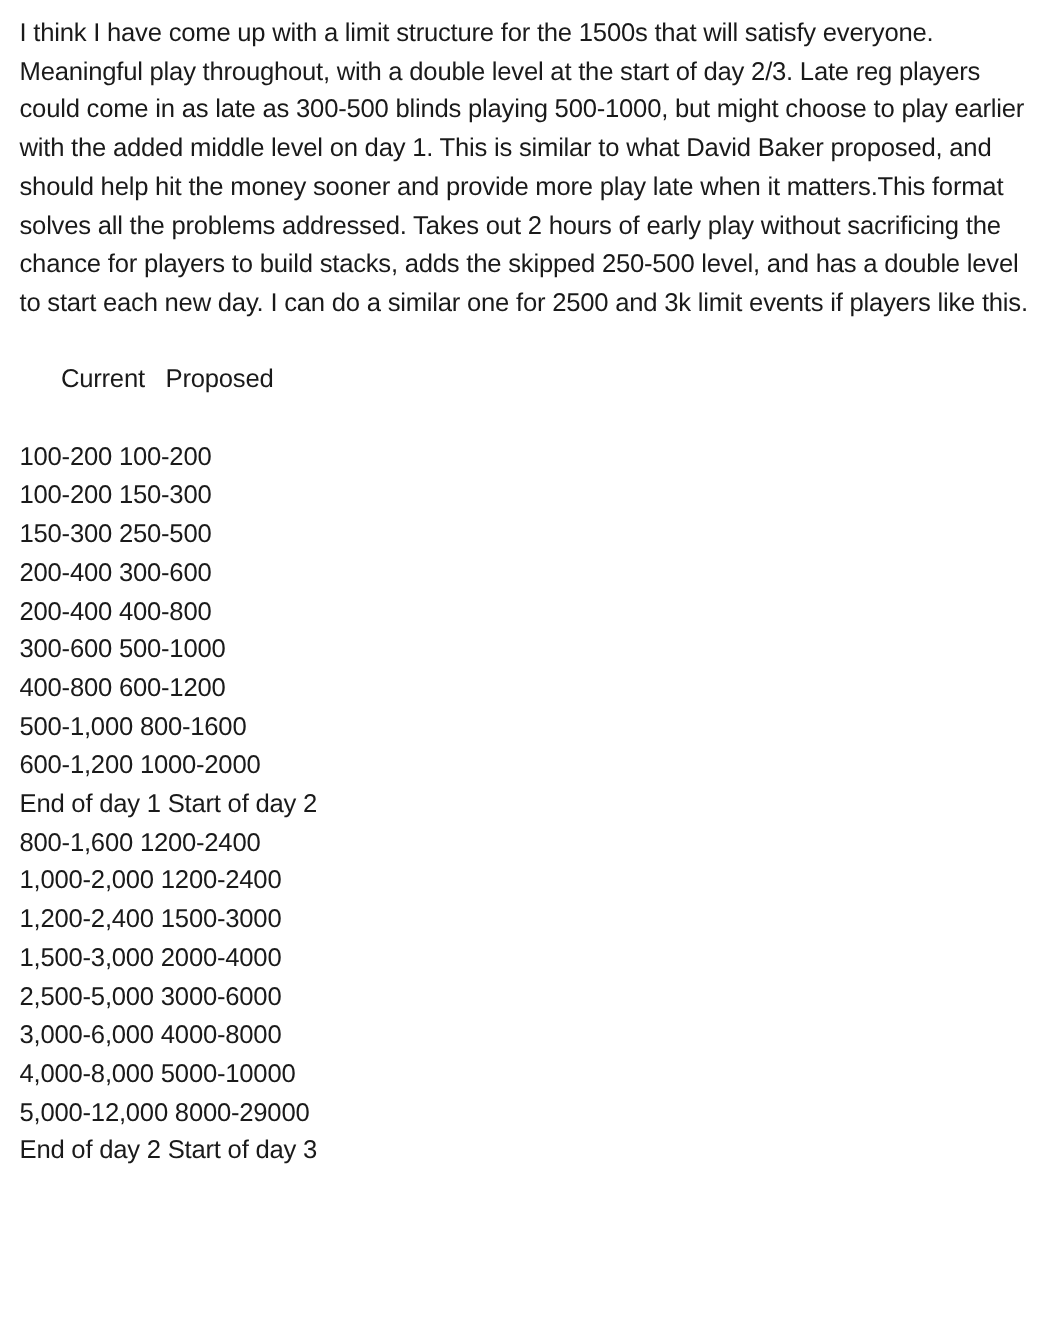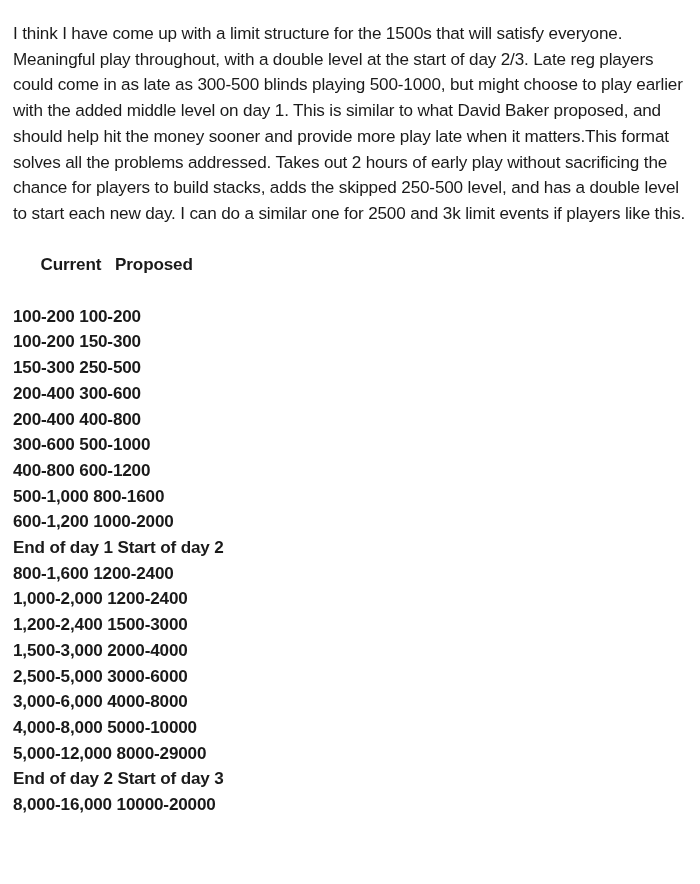--- a/index.html
+++ b/index.html
@@ -14,21 +14,21 @@
     font-family: "Liberation Sans", sans-serif;
     color: #1a1a1a;
     -webkit-font-smoothing: antialiased;
   }
   .page {
     position: relative;
     width: 700px;
     height: 884px;
     background: #ffffff;
     box-sizing: border-box;
-    padding: 21px 6px 0 13px;
+    padding: 9px 6px 0 13px;
   }
   .intro {
     font-size: 17.1px;
     line-height: 25.7px;
     letter-spacing: -0.15px;
     word-spacing: 0px;
     width: 678px;
     margin: 0;
     text-align: left;
     white-space: normal;
@@ -46,21 +46,20 @@
     margin: 0;
     padding: 0;
   }
   .levels li.header-row {
     white-space: pre;
   }
   .col-current,
   .col-proposed,
   .col-note {
     display: inline;
-    font-weight: bold;
   }
   .gap {
     display: inline;
     white-space: pre;
   }
 </style>
 </head>
 <body>
 
 <div class="page">
@@ -83,17 +82,16 @@
       <li><span class="col-current">End of day 1</span> <span class="col-proposed">Start of day 2</span></li>
       <li><span class="col-current">800-1,600</span> <span class="col-proposed">1200-2400</span></li>
       <li><span class="col-current">1,000-2,000</span> <span class="col-proposed">1200-2400</span></li>
       <li><span class="col-current">1,200-2,400</span> <span class="col-proposed">1500-3000</span></li>
       <li><span class="col-current">1,500-3,000</span> <span class="col-proposed">2000-4000</span></li>
       <li><span class="col-current">2,500-5,000</span> <span class="col-proposed">3000-6000</span></li>
       <li><span class="col-current">3,000-6,000</span> <span class="col-proposed">4000-8000</span></li>
       <li><span class="col-current">4,000-8,000</span> <span class="col-proposed">5000-10000</span></li>
       <li><span class="col-current">5,000-12,000</span> <span class="col-proposed">8000-29000</span></li>
       <li><span class="col-current">End of day 2</span> <span class="col-proposed">Start of day 3</span></li>
-      <li><span class="col-current">8,000-16,000</span> <span class="col-proposed">10000-20000</span></li>
       <li>  </li>
     </ul>
 
 </div>
 
 </body></html>

